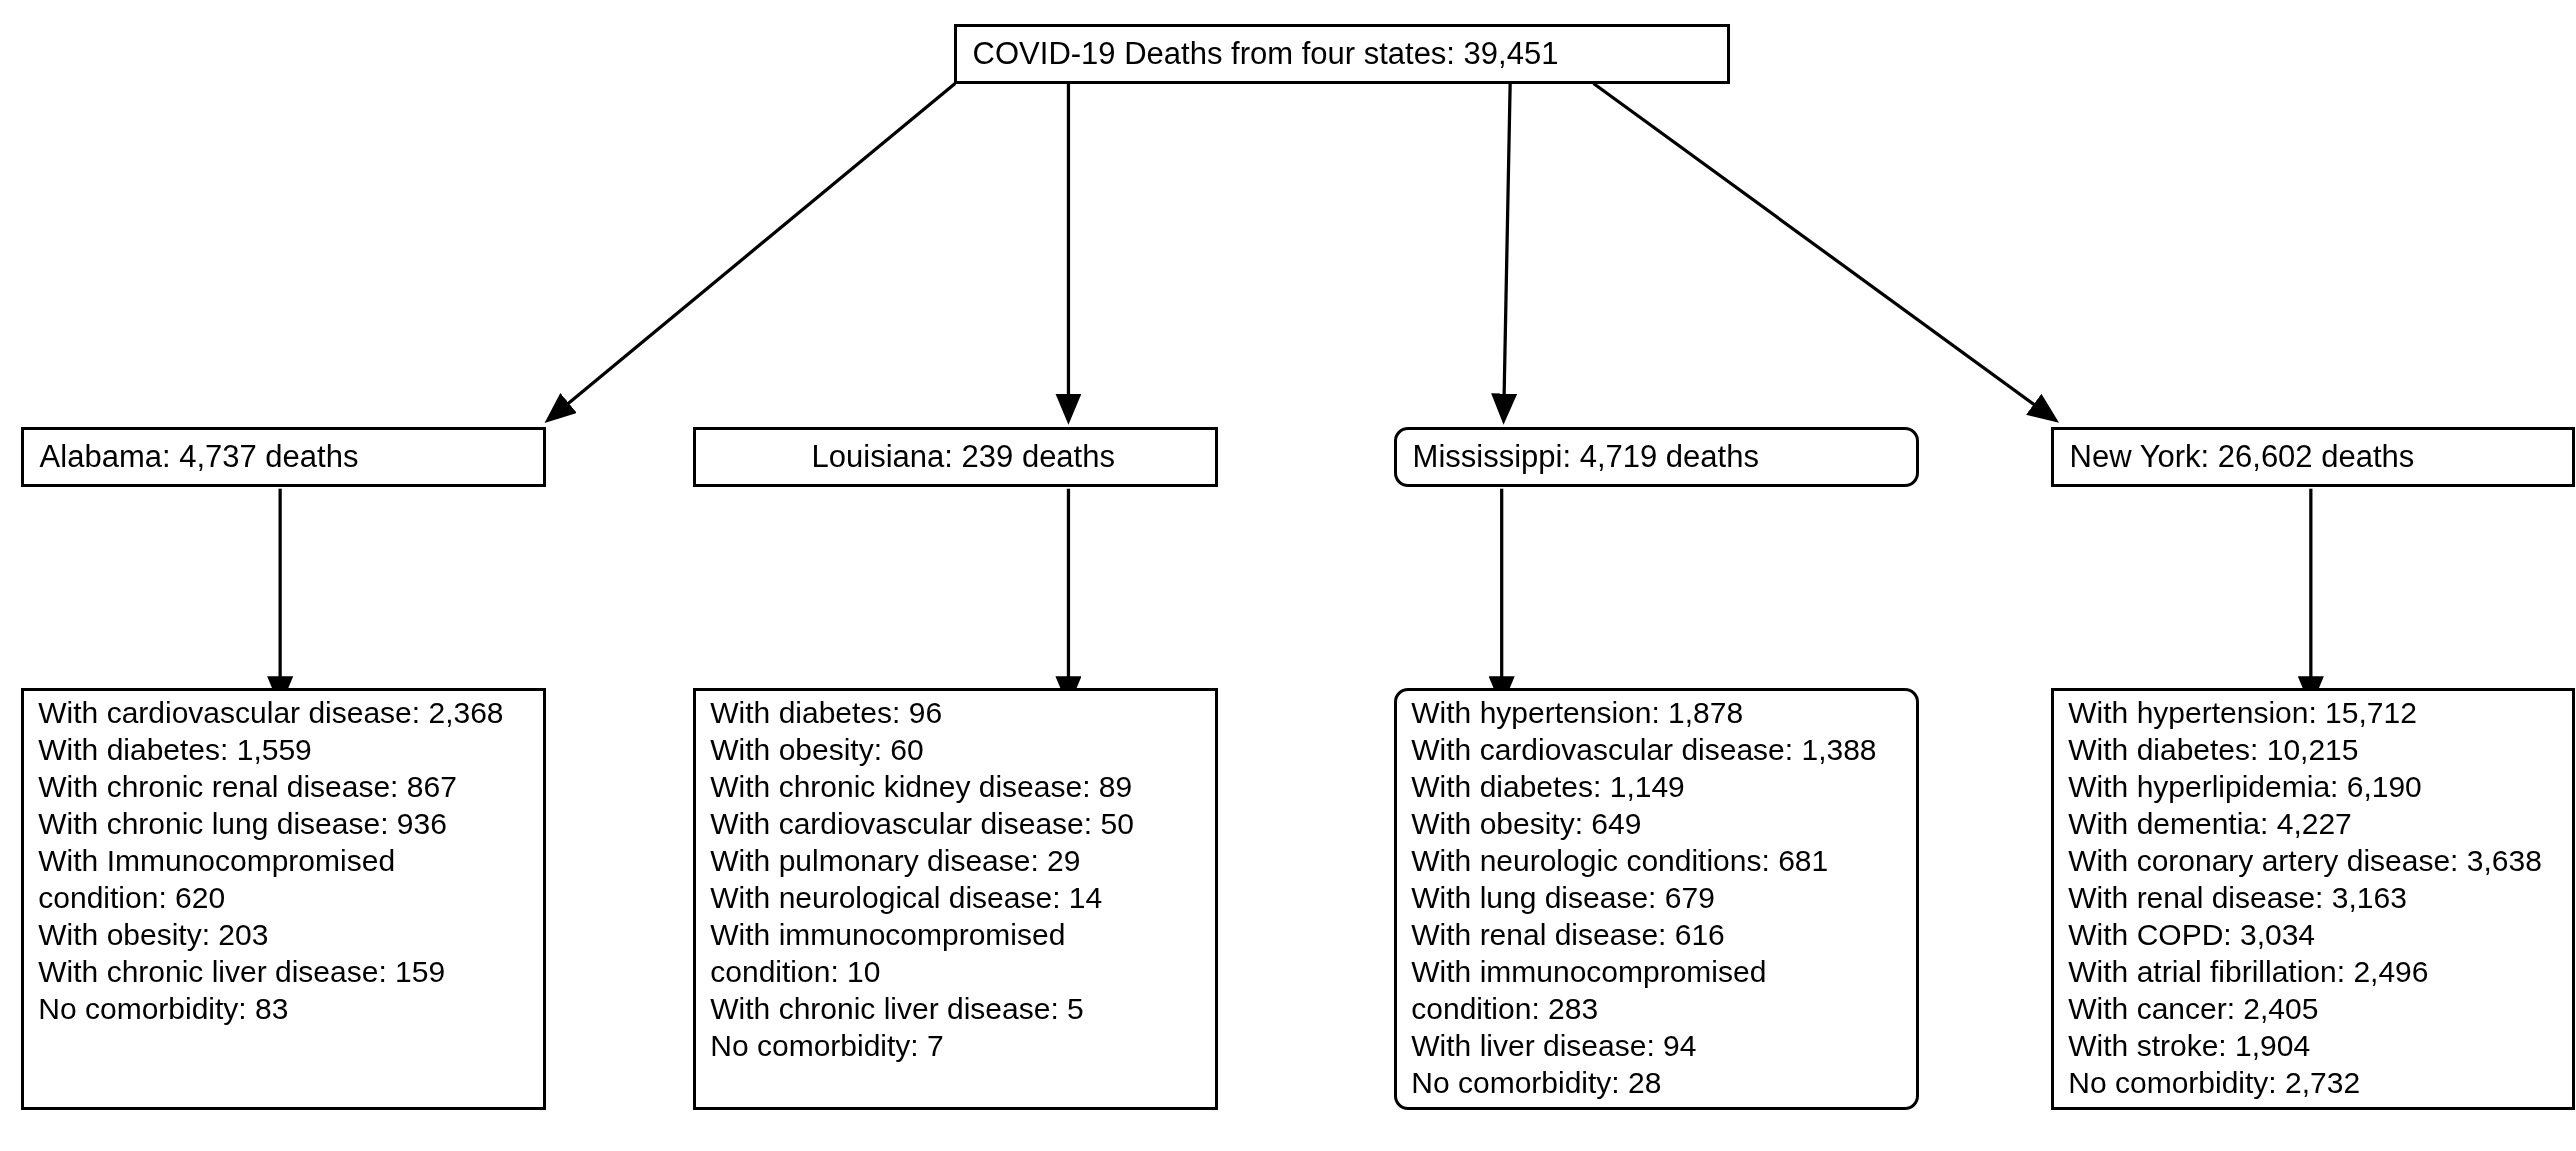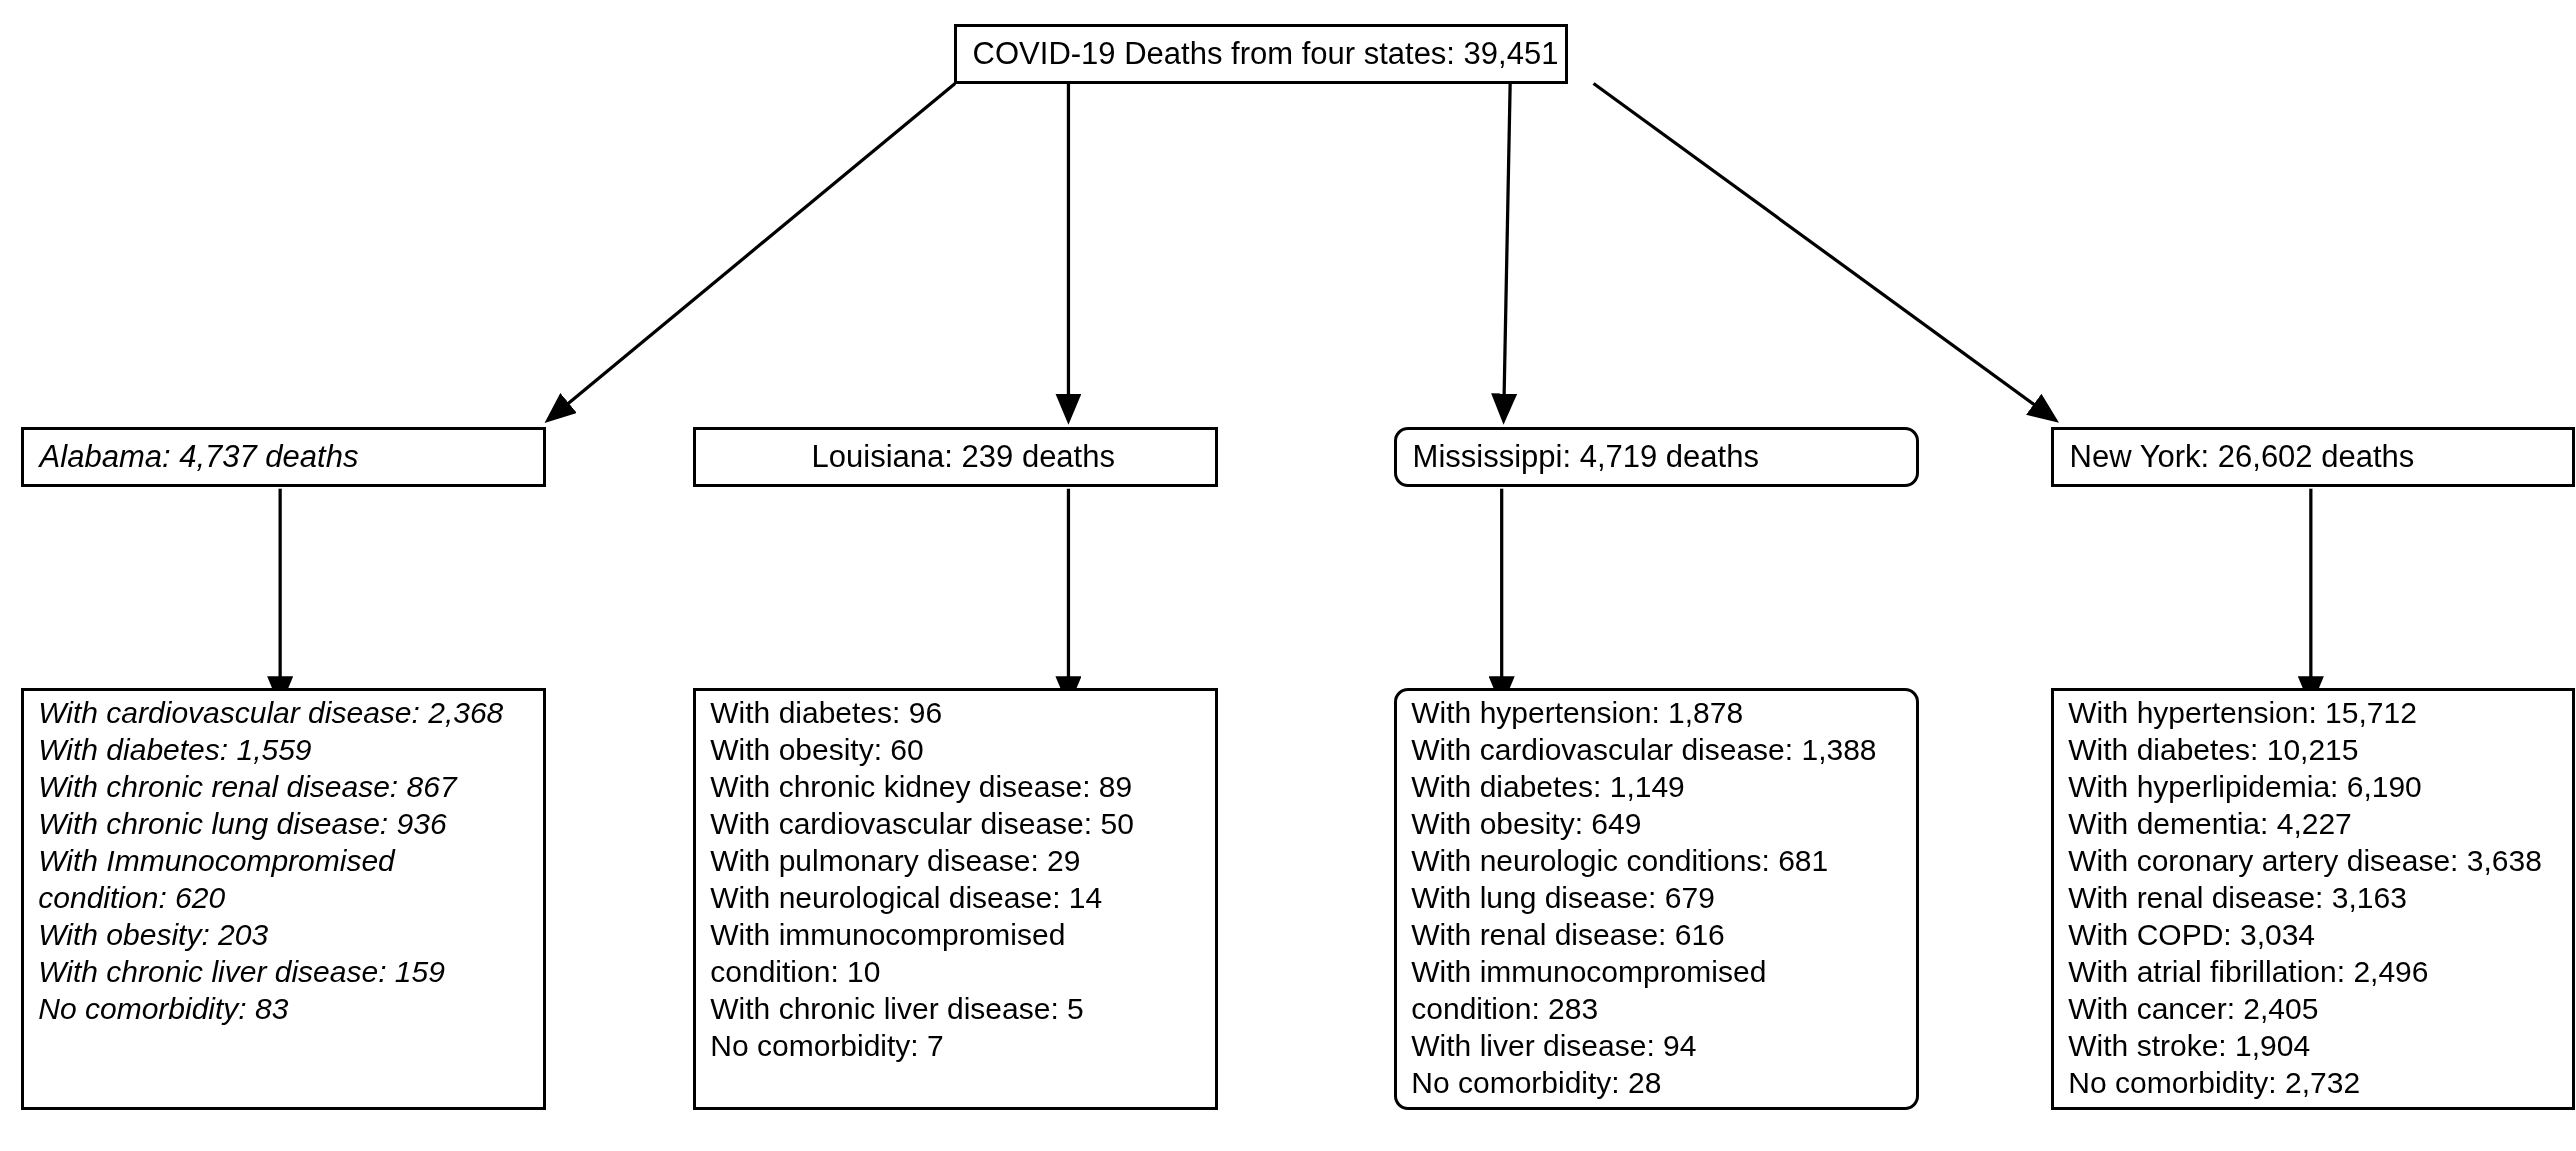--- a/index.html
+++ b/index.html
@@ -33,24 +33,24 @@
   }
   .detail-box {
     font-size: 30px;
     line-height: 37px;
     padding: 3.3px 14.3px 0 14.3px;
     overflow: hidden;
   }
   .detail-box .line { white-space: normal; }
 
   
-  .title-box   { left: 954px; top: 23.5px;  width: 614px; height: 60px; }
+  .title-box   { left: 954px; top: 23.5px;  width: 776px; height: 60px; }
   .hdr         { top: 427px; height: 60px; }
   .det         { top: 688px; height: 422px; }
-  .col-al      { left: 21px;   width: 525px; font-style: italic; }
+  .col-al      { left: 21px;   width: 525px; }
   .col-la      { left: 693px; width: 525px; justify-content: center; }
   .col-ms      { left: 1394px; width: 525px; border-radius: 14px; }
   .col-ny      { left: 2051px; width: 524px; }
 </style>
 </head>
 <body>
 
 <div class="stage">
 
   <svg class="connectors" viewBox="0 0 3954 1768" xmlns="http://www.w3.org/2000/svg">

